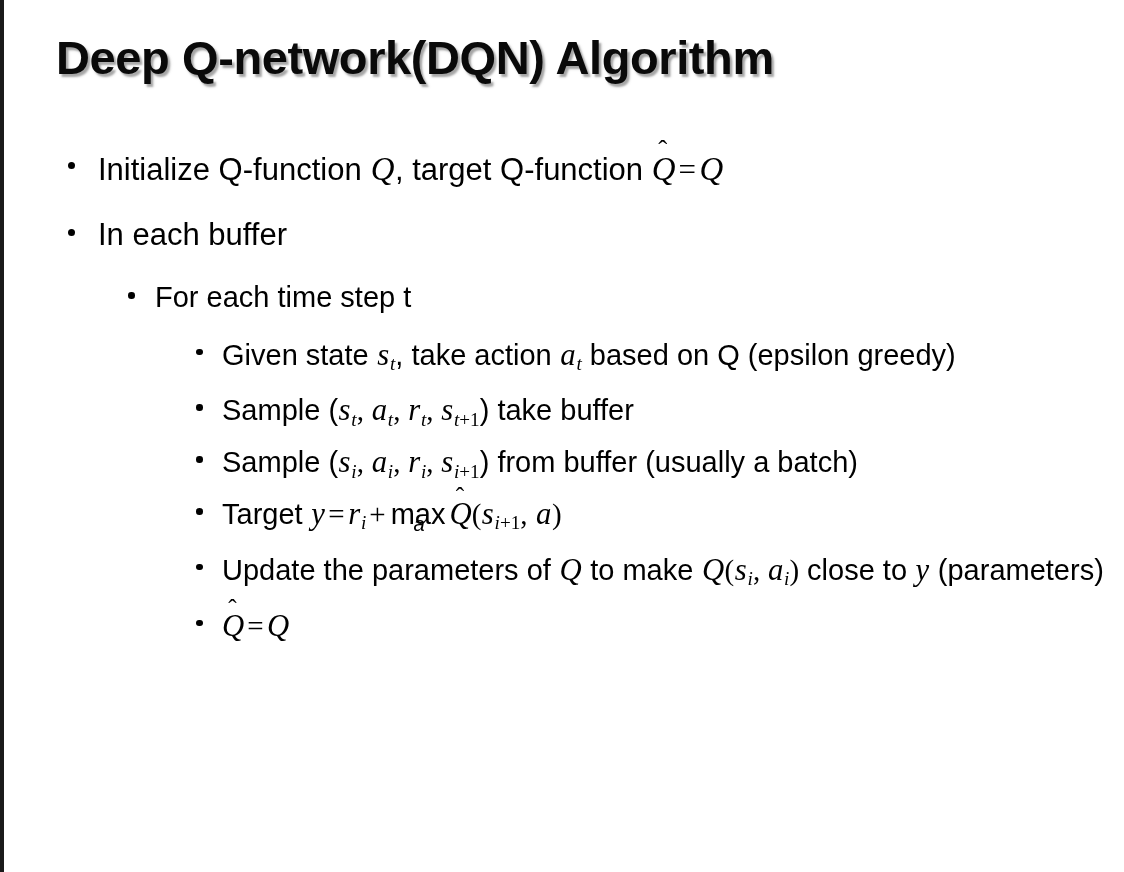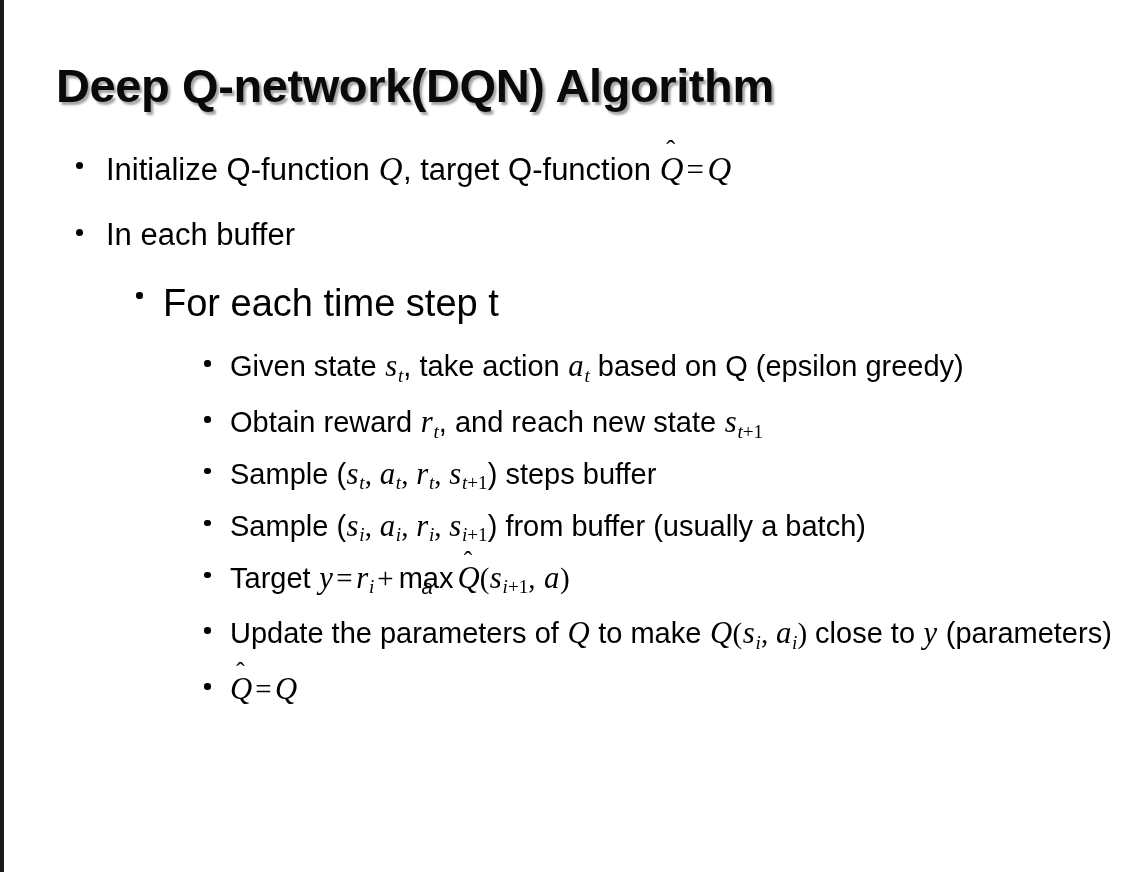--- a/index.html
+++ b/index.html
@@ -29,34 +29,34 @@
     left: 0;
     top: 0;
     width: 4px;
     height: 872px;
     background: #1a1a1a;
   }
 
   .slide-title {
     position: absolute;
     left: 56px;
-    top: 60px;
+    top: 32px;
     font-family: "Liberation Sans", sans-serif;
     font-size: 47px;
     font-weight: bold;
     letter-spacing: -0.4px;
     line-height: 1.12;
     color: #0a0a0a;
     text-shadow: 2.5px 2.5px 2.2px rgba(90,90,90,0.55);
     white-space: nowrap;
   }
 
   .body-area {
     position: absolute;
-    left: 8px;
+    left: 0;
     top: 148px;
     width: 1112px;
   }
 
   
   .b {
     position: relative;
     display: block;
     font-family: "Liberation Sans", sans-serif;
     color: #000000;
@@ -81,21 +81,21 @@
     left: 68px;
     top: 14px;
     width: 7px;
     height: 7px;
     border-radius: 50%;
     background: #000;
   }
 
   
   .lvl2 {
-    font-size: 38px;
+    font-size: 29px;
     line-height: 1.30;
     padding-left: 155px;
     margin-bottom: 18px;
   }
   .lvl2 .dot {
     left: 128px;
     top: 13px;
     width: 6.5px;
     height: 6.5px;
     border-radius: 50%;
@@ -208,28 +208,24 @@
     <div class="b lvl2">
       <span class="dot"></span>
       <span class="txt">For each time step t</span>
     </div>
 
     <div class="b lvl3 tall">
       <span class="dot"></span>
       <span class="txt"><span>Given state </span><span class="mi">s</span><span class="sub">t</span><span>, take action </span><span class="mi">a</span><span class="sub">t</span><span> based on Q (epsilon greedy)</span></span>
     </div>
 
+
     <div class="b lvl3">
       <span class="dot"></span>
-      <span class="txt"><span>Obtain reward </span><span class="mi">r</span><span class="sub">t</span><span>, and reach new state </span><span class="mi">s</span><span class="sub"><span>t</span><span class="up">+1</span></span></span>
-    </div>
-
-    <div class="b lvl3">
-      <span class="dot"></span>
-      <span class="txt"><span>Sample (</span><span class="mi">s</span><span class="sub">t</span><span class="mn">, </span><span class="mi">a</span><span class="sub">t</span><span class="mn">, </span><span class="mi">r</span><span class="sub">t</span><span class="mn">, </span><span class="mi">s</span><span class="sub"><span>t</span><span class="up">+1</span></span><span>) steps buffer</span></span>
+      <span class="txt"><span>Sample (</span><span class="mi">s</span><span class="sub">t</span><span class="mn">, </span><span class="mi">a</span><span class="sub">t</span><span class="mn">, </span><span class="mi">r</span><span class="sub">t</span><span class="mn">, </span><span class="mi">s</span><span class="sub"><span>t</span><span class="up">+1</span></span><span>) take buffer</span></span>
     </div>
 
     <div class="b lvl3">
       <span class="dot"></span>
       <span class="txt"><span>Sample (</span><span class="mi">s</span><span class="sub">i</span><span class="mn">, </span><span class="mi">a</span><span class="sub">i</span><span class="mn">, </span><span class="mi">r</span><span class="sub">i</span><span class="mn">, </span><span class="mi">s</span><span class="sub"><span>i</span><span class="up">+1</span></span><span>) from buffer (usually a batch)</span></span>
     </div>
 
     <div class="b lvl3 tall">
       <span class="dot"></span>
       <span class="txt"><span>Target </span><span class="mi">y</span><span class="mo">=</span><span class="mi">r</span><span class="sub">i</span><span class="mo">+</span><span class="maxop"><span>max</span><span class="lim">a</span></span><span class="qhat"><span class="hat">ˆ</span><span>Q</span></span><span class="mn">(</span><span class="mi">s</span><span class="sub"><span>i</span><span class="up">+1</span></span><span class="mn">,</span>&nbsp;<span class="mi">a</span><span class="mn">)</span></span>

